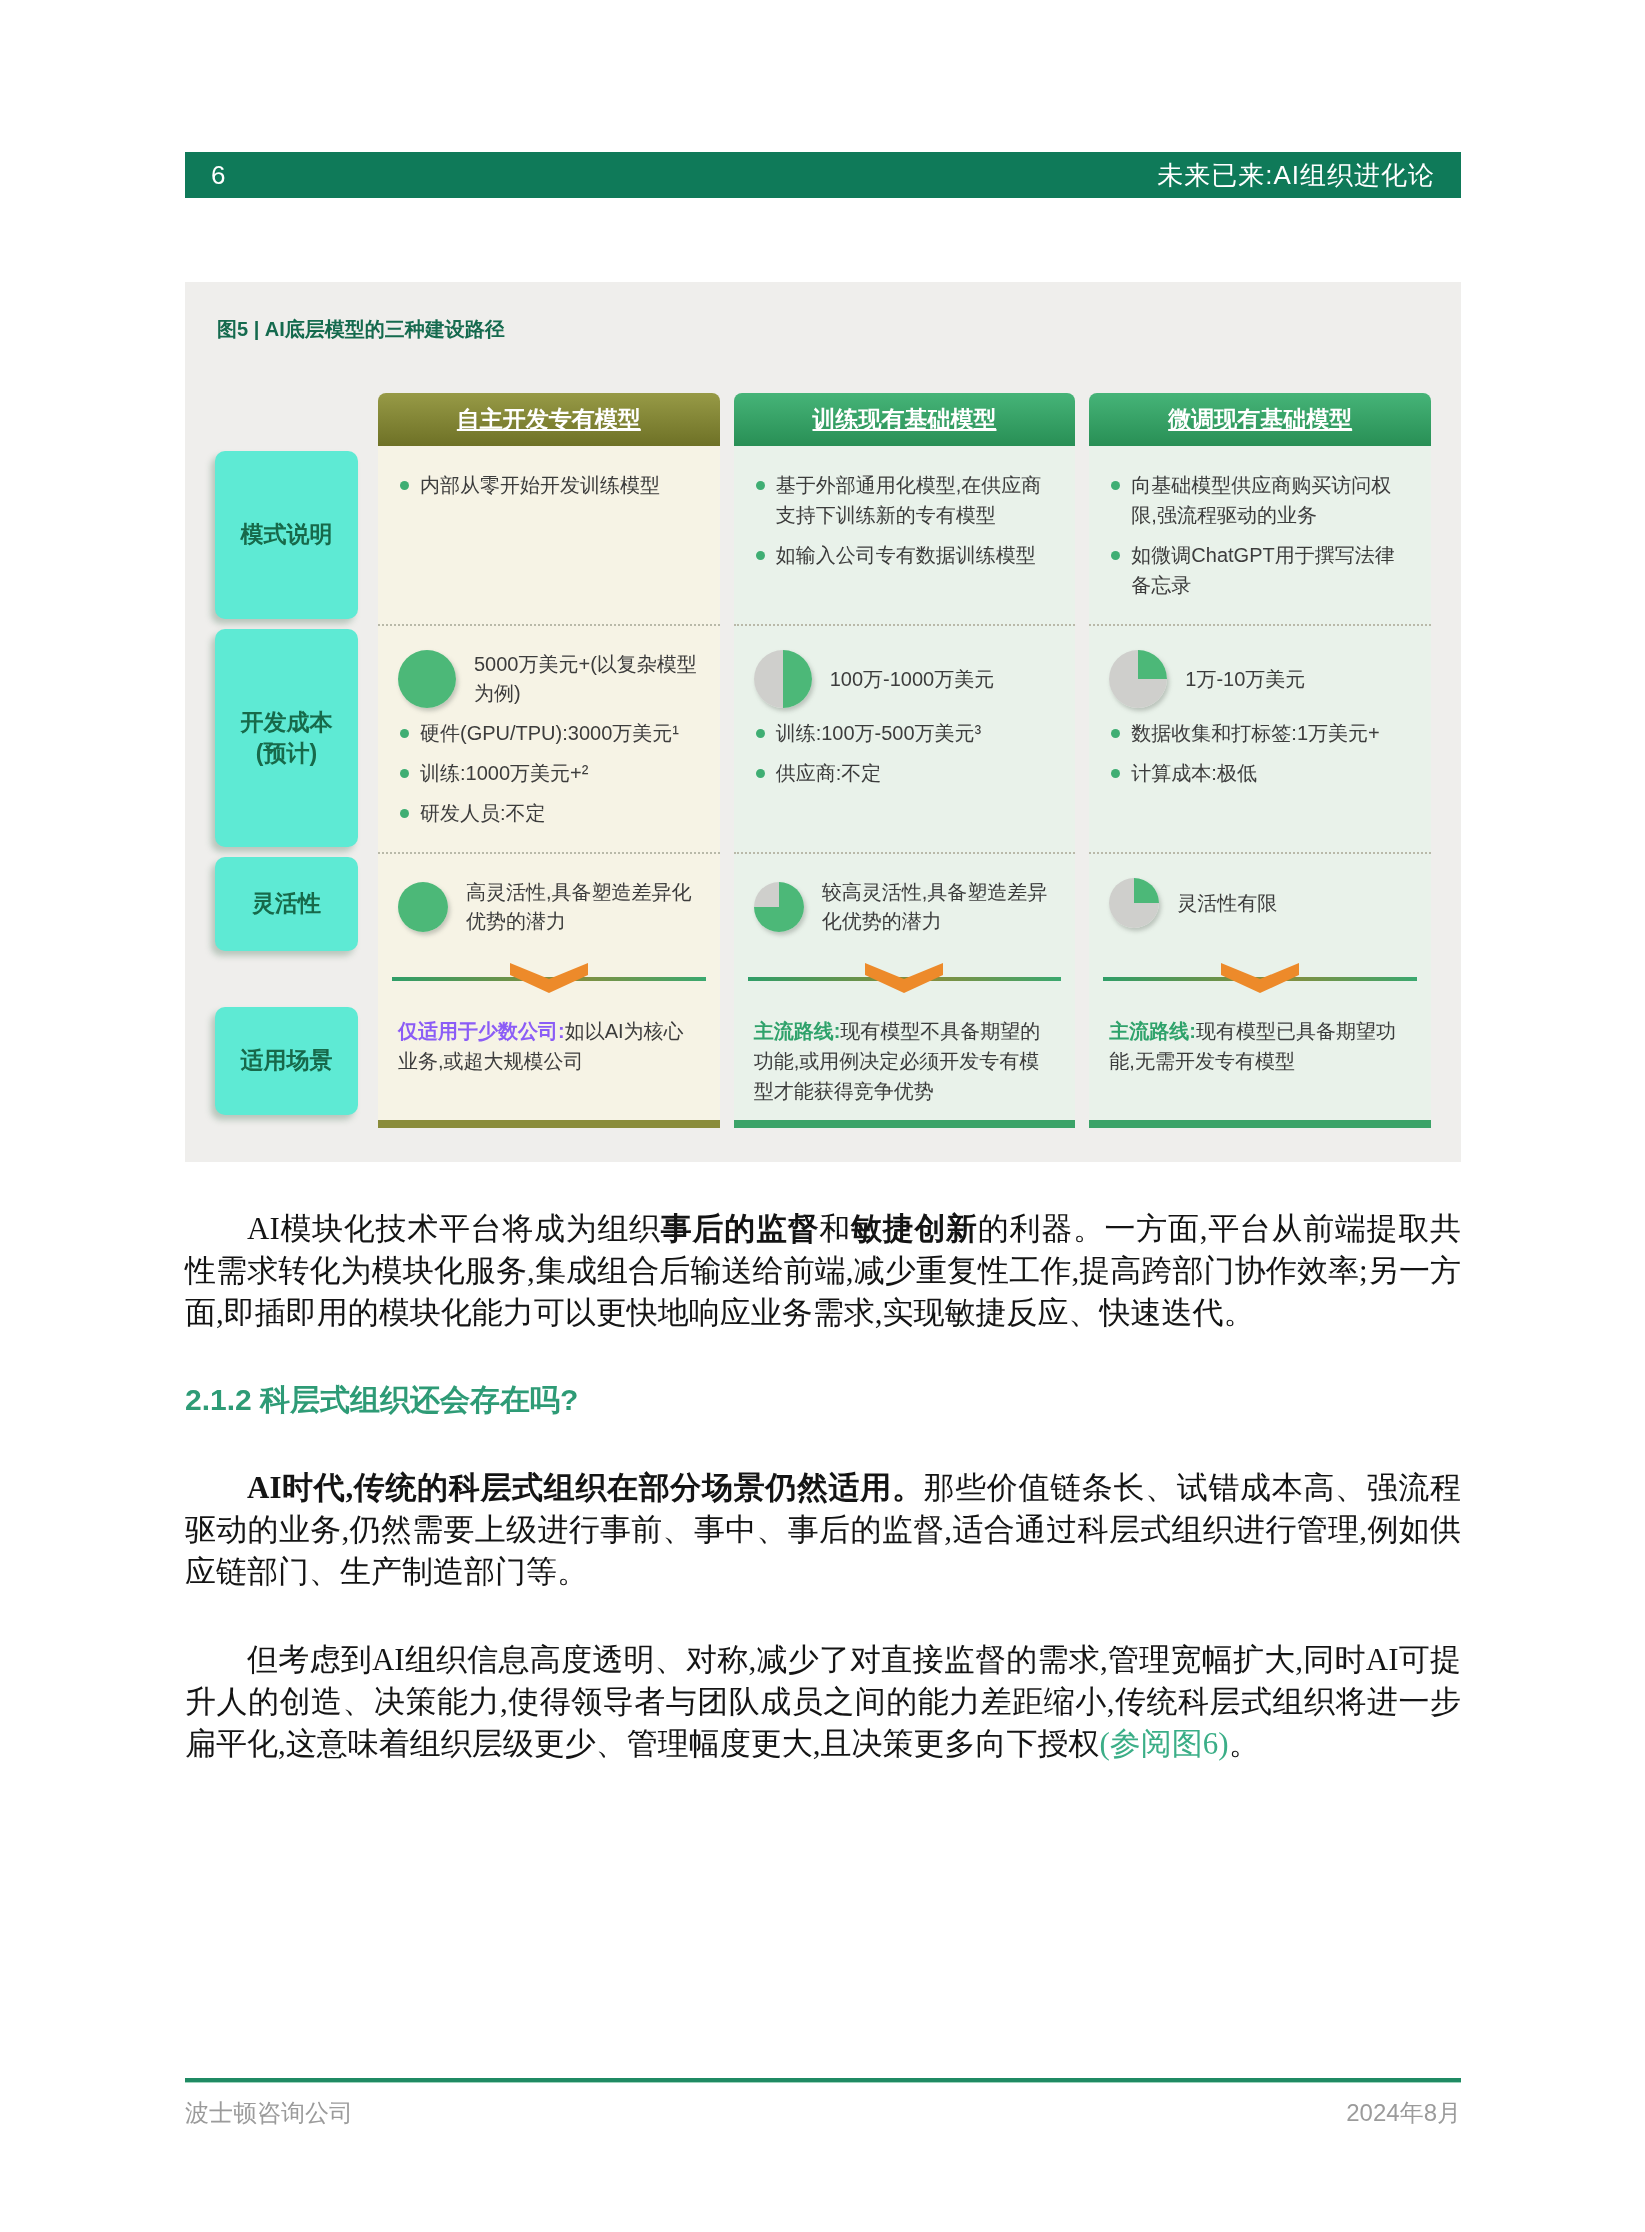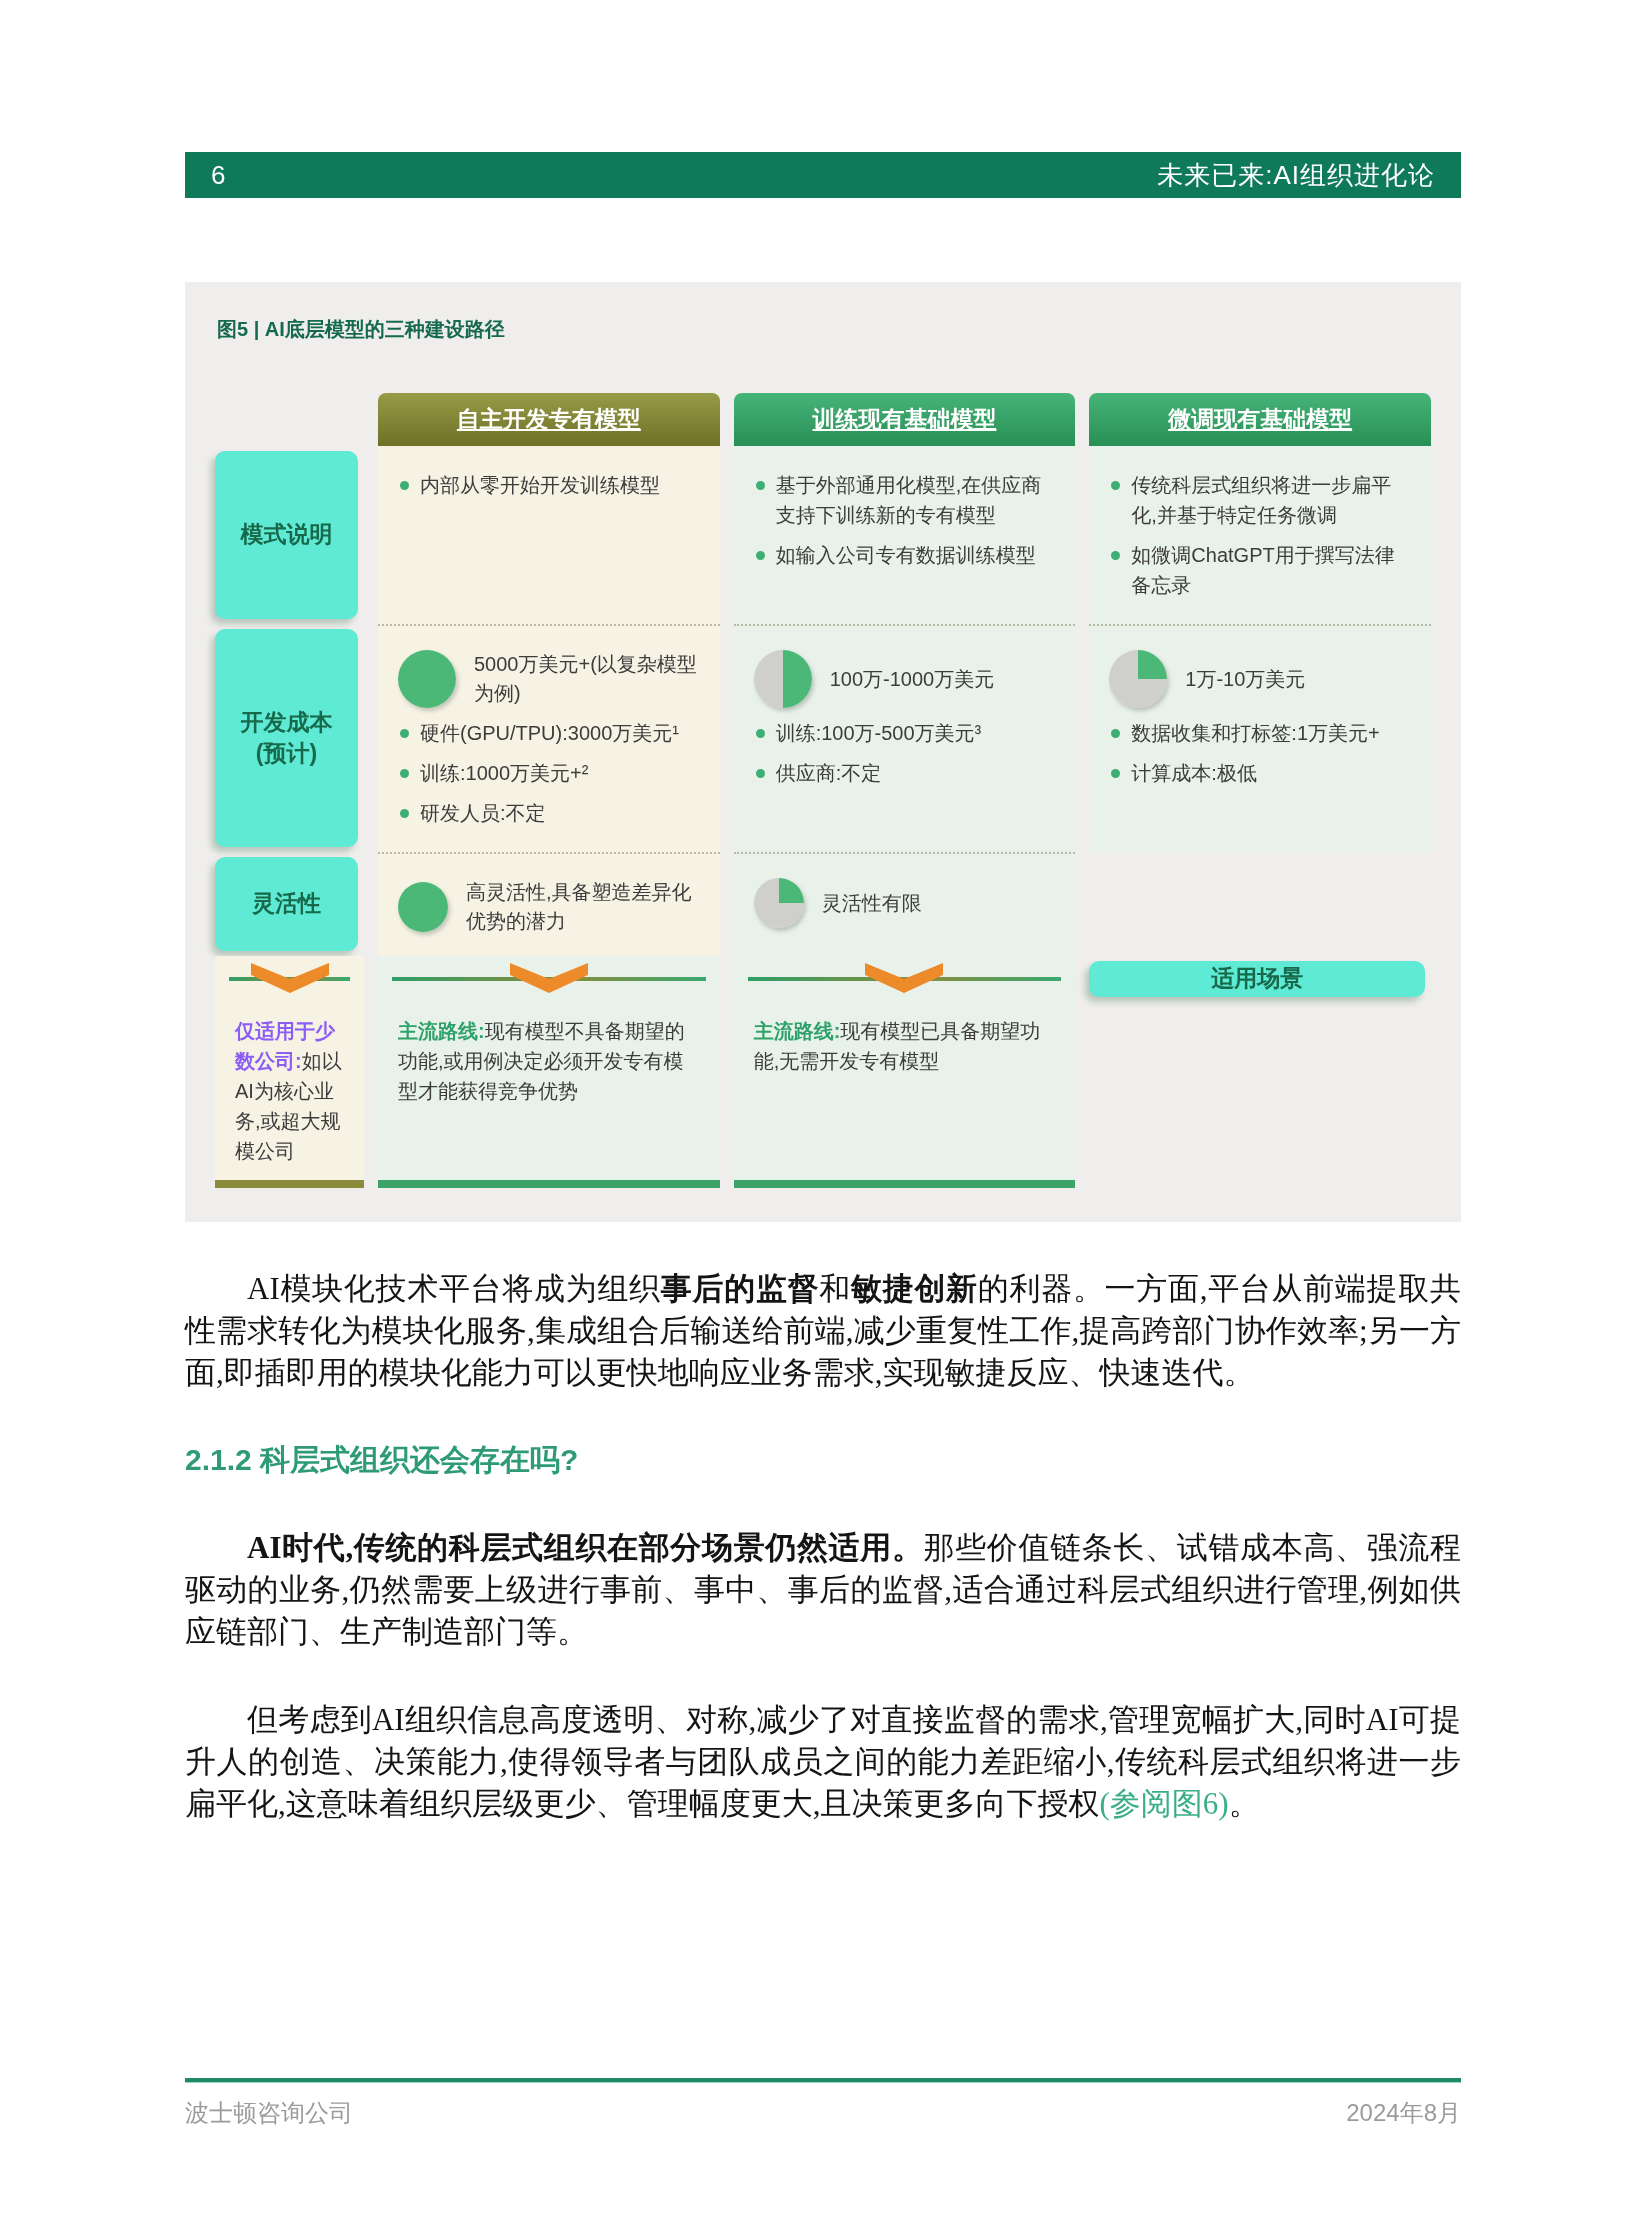--- a/index.html
+++ b/index.html
@@ -113,21 +113,21 @@
           </ul>
         </div>
         <div class="cell bodycell mode c2">
           <ul class="bullets">
             <li>基于外部通用化模型,在供应商支持下训练新的专有模型</li>
             <li>如输入公司专有数据训练模型</li>
           </ul>
         </div>
         <div class="cell bodycell mode c3">
           <ul class="bullets">
-            <li>传统科层式组织将进一步扁平化,并基于特定任务微调</li>
+            <li>向基础模型供应商购买访问权限,强流程驱动的业务</li>
             <li>如微调ChatGPT用于撰写法律备忘录</li>
           </ul>
         </div>
 
         <div class="cell labelcell">
           <div class="labeltab">开发成本
 (预计)</div>
         </div>
         <div class="cell bodycell cost dotted c1">
           <div class="pierow">
@@ -161,20 +161,26 @@
           </ul>
         </div>
 
         <div class="cell labelcell">
           <div class="labeltab">灵活性</div>
         </div>
         <div class="cell bodycell flex dotted c1">
           <div class="pierow">
             <div class="pie small" style="background: conic-gradient(rgb(76, 184, 120) 0deg, rgb(76, 184, 120) 100%, rgb(207, 207, 204) 100%, rgb(207, 207, 204) 100%);"></div>
             <div class="pietext">高灵活性,具备塑造差异化优势的潜力</div>
+          </div>
+        </div>
+        <div class="cell bodycell flex dotted c2">
+          <div class="pierow">
+            <div class="pie small" style="background: conic-gradient(rgb(76, 184, 120) 0deg, rgb(76, 184, 120) 75%, rgb(207, 207, 204) 75%, rgb(207, 207, 204) 100%);"></div>
+            <div class="pietext">较高灵活性,具备塑造差异化优势的潜力</div>
           </div>
         </div>
         <div class="cell bodycell flex dotted c3">
           <div class="pierow">
             <div class="pie small" style="background: conic-gradient(rgb(76, 184, 120) 0deg, rgb(76, 184, 120) 25%, rgb(207, 207, 204) 25%, rgb(207, 207, 204) 100%);"></div>
             <div class="pietext">灵活性有限</div>
           </div>
         </div>
 
         <div class="cell"></div>

